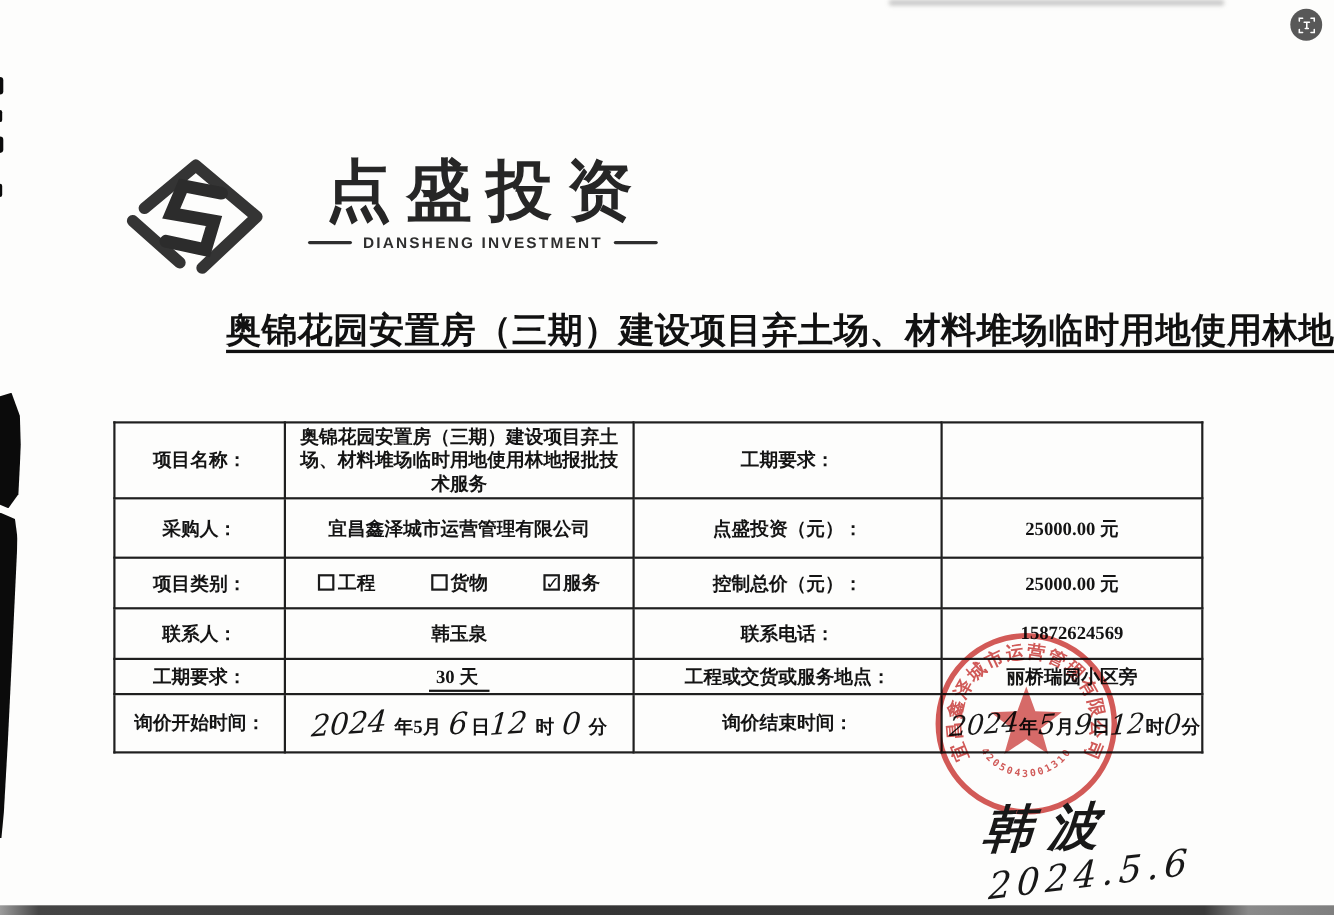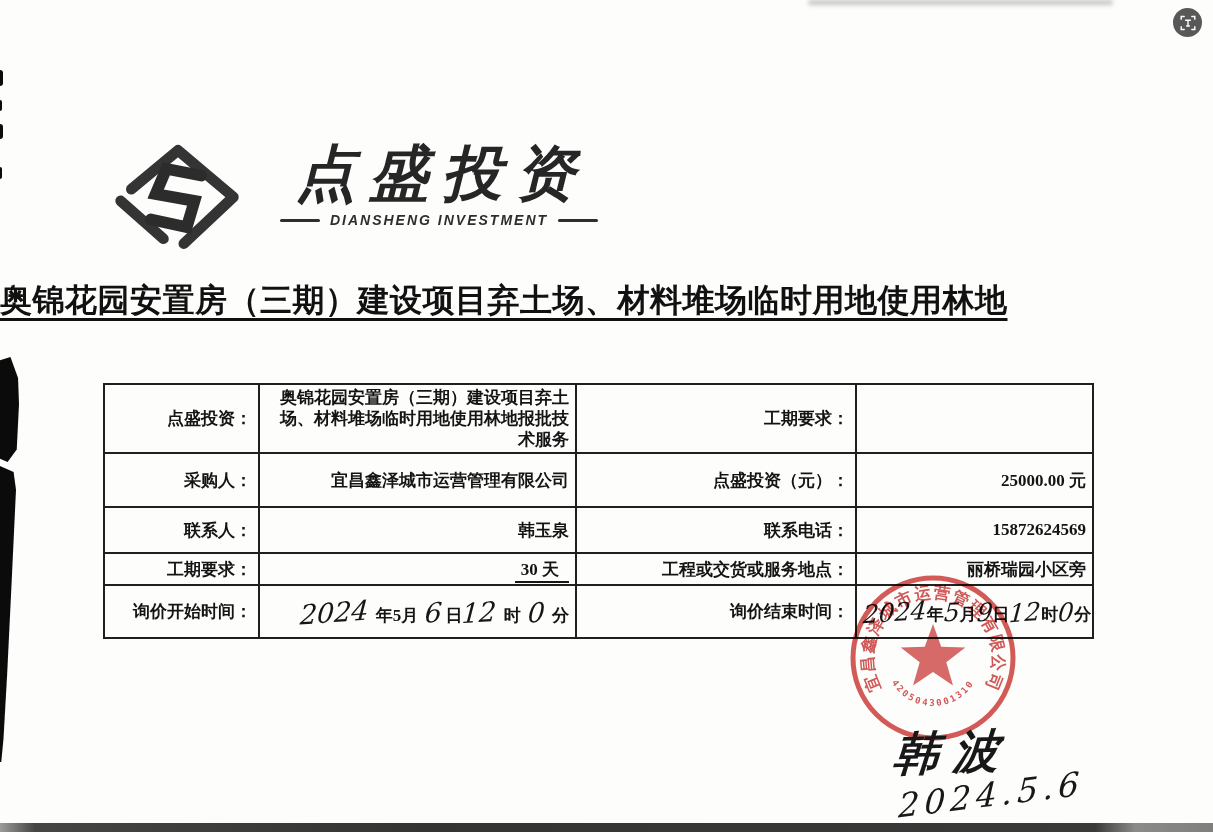--- a/index.html
+++ b/index.html
@@ -15,48 +15,48 @@
   
   .scan-btn {
     position:absolute; top:8px; right:11px; width:29px; height:29px;
     border-radius:50%; background:#585858; display:flex;
     align-items:center; justify-content:center; z-index:50; cursor:pointer;
   }
 
   
   .logo-row { position:absolute; left:110px; top:138px; display:flex; align-items:flex-start; }
   .logo-mark { width:136px; height:118px; }
-  .logo-text { margin-left:34px; width:318px; text-align:center;font-style:italic; }
+  .logo-text { margin-left:34px; width:318px; text-align:center; }
   .logo-cn {
     font-family:"Liberation Sans","DejaVu Sans",sans-serif;
     font-size:60px; font-weight:700; letter-spacing:13px; color:#262626;
     line-height:72px; white-space:nowrap; margin-left:6px;
   }
   .logo-en {
     display:flex; align-items:center; justify-content:center; gap:10px; margin-top:2px;
     font-family:"Liberation Sans","DejaVu Sans",sans-serif;
     font-size:14px; font-weight:700; letter-spacing:2px; color:#2e2e2e; white-space:nowrap;
   }
   .dash { width:46px; height:3px; background:#2e2e2e; border-radius:2px; }
 
   
   .doc-title {
-    position:absolute; left:0; width:1213px; top:281px; text-align:left;
+    position:absolute; left:0; width:1213px; top:281px; text-align:right;
     font-weight:700; font-size:32px; line-height:39px; color:#111; letter-spacing:0.5px;
   }
   .u { text-decoration:underline; text-decoration-thickness:2.5px; text-underline-offset:7px; }
 
   
   table.form {
     position:absolute; left:103px; top:383px; width:989px;
     border-collapse:collapse; table-layout:fixed;
   }
   table.form td {
     border:2px solid #1f1f1f; font-weight:700; font-size:17px;
-    text-align:right; vertical-align:middle; padding:2px 6px; color:#141414;
+    text-align:center; vertical-align:middle; padding:2px 6px; color:#141414;
   }
   td.name-val { line-height:21px; padding:4px 12px; }
   td.left { text-align:left; }
   td.opts { padding-left:28px; }
   .opt { display:inline-flex; align-items:center; margin-right:46px; }
   .opt:last-child { margin-right:0; }
   .cb {
     display:inline-block; width:15px; height:15px; border:2px solid #1b1b1b;
     margin-right:3px; position:relative; background:#fff; flex:none;
   }
@@ -161,29 +161,50 @@
 
 <table class="form">
   <colgroup>
       <col style="width:155px">
       <col style="width:317px">
       <col style="width:280px">
       <col style="width:237px">
     </colgroup>
   <tbody>
       <tr style="height:66px">
-    <td>点盛投资：</td>
+    <td>项目名称：</td>
     <td class="name-val">奥锦花园安置房（三期）建设项目弃土场、材料堆场临时用地使用林地报批技术服务</td>
     <td>工期要求：</td>
     <td></td>
   </tr>
   <tr style="height:54px">
     <td>采购人：</td>
     <td>宜昌鑫泽城市运营管理有限公司</td>
     <td>点盛投资（元）：</td>
+    <td>25000.00 元</td>
+  </tr>
+  <tr style="height:46px">
+    <td>项目类别：</td>
+    <td class="left opts">
+      <span class="opt">
+        <span class="cb"></span>
+        <span>工程</span>
+      </span>
+      <span class="opt">
+        <span class="cb"></span>
+        <span>货物</span>
+      </span>
+      <span class="opt">
+        <span class="cb">
+              <i class="ck">✓</i>
+            </span>
+        <span>服务</span>
+      </span>
+    </td>
+    <td>控制总价（元）：</td>
     <td>25000.00 元</td>
   </tr>
   <tr style="height:46px">
     <td>联系人：</td>
     <td>韩玉泉</td>
     <td>联系电话：</td>
     <td>15872624569</td>
   </tr>
   <tr style="height:32px">
     <td>工期要求：</td>

